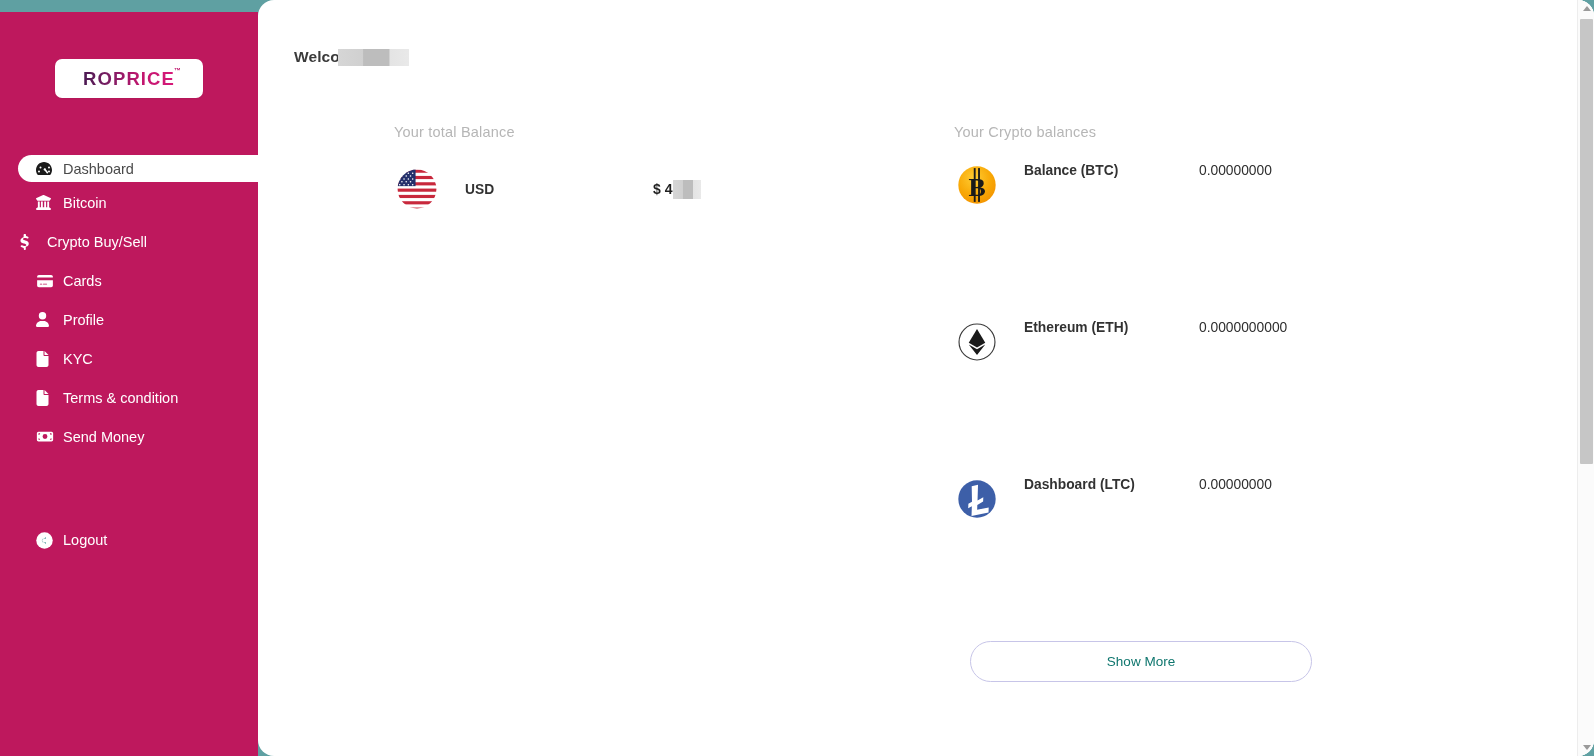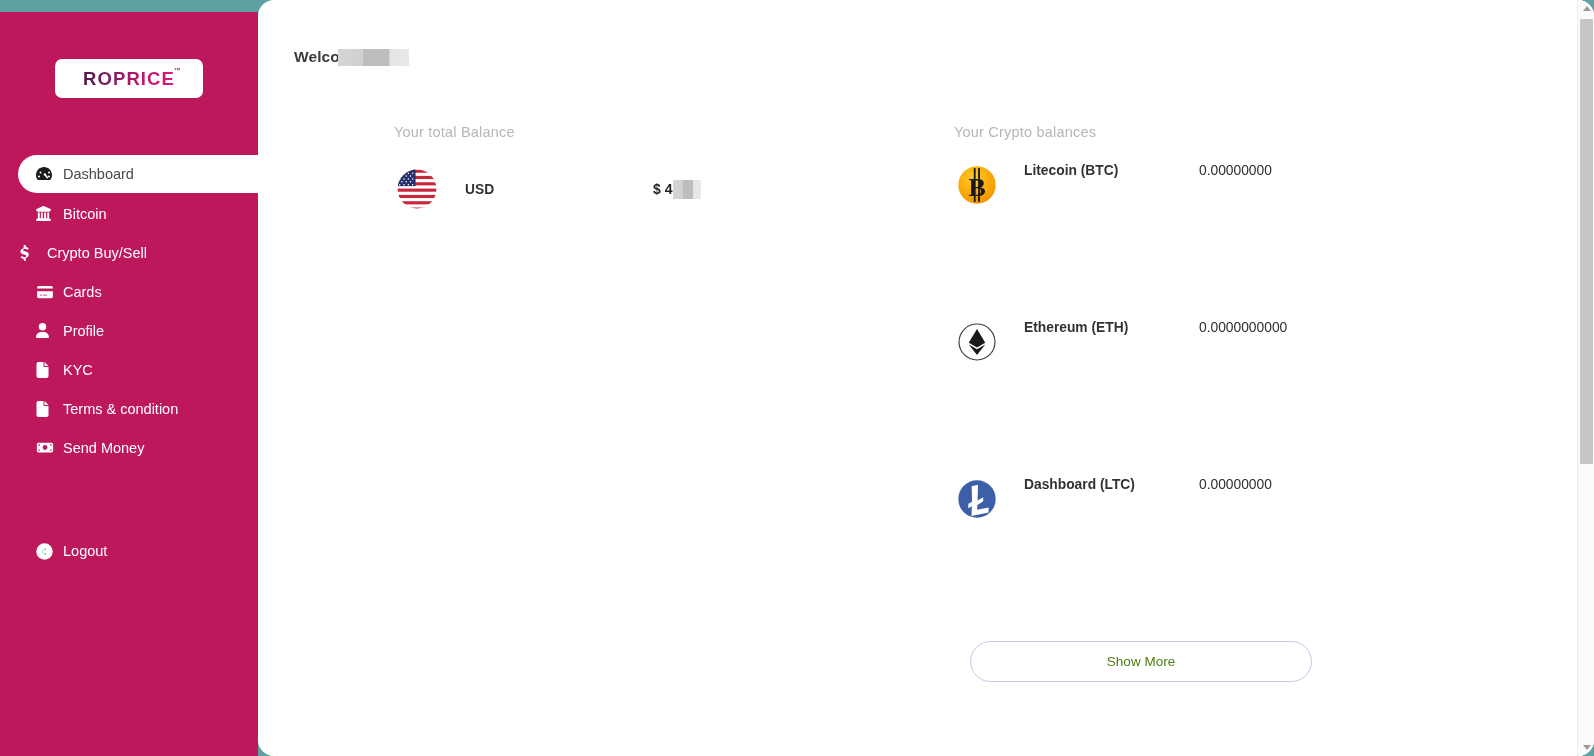--- a/index.html
+++ b/index.html
@@ -91,21 +91,21 @@
   .nav-item .nav-label { white-space: nowrap; }
 
   .nav-item.active {
     background: #ffffff;
     color: #3a3a3a;
     border-top-left-radius: 22px;
     border-bottom-left-radius: 22px;
     margin-left: 18px;
     padding-left: 18px;
     width: 240px;
-    height: 38px;
+    height: 27px;
   }
   .nav-item.active .nav-label { color: #4a4a4a; font-weight: normal; }
 
   
   #nav-account   { margin-top: 1px; }
   #nav-crypto    { margin-top: 0px; padding-left: 20px; }
   #nav-cards     { margin-top: 0px; }
   #nav-profile   { margin-top: 0px; }
   #nav-kyc       { margin-top: 0px; }
   #nav-send      { margin-top: 0px; }
@@ -224,21 +224,21 @@
 
   .show-more {
     display: block;
     width: 342px;
     height: 41px;
     margin-left: 16px;
     margin-top: 8px;
     background: #ffffff;
     border: 1px solid #c7c5e8;
     border-radius: 21px;
-    color: #4d7c0f;
+    color: #0f766e;
     font-size: 13.5px;
     font-family: "Liberation Sans", sans-serif;
     cursor: pointer;
     line-height: 39px;
     text-align: center;
   }
 
   
   #scrollbar {
     position: absolute;
@@ -452,21 +452,21 @@
                     <stop offset="60%" stop-color="#f8a806"></stop>
                     <stop offset="100%" stop-color="#f39200"></stop>
               </radialGradient>
                 </defs>
               <circle cx="32" cy="32" r="26" fill="url(#btcGrad)"></circle>
               <text x="32" y="47" font-family="Liberation Serif, serif" font-size="36" font-weight="bold" fill="#1a1a1a" text-anchor="middle">B</text>
               <rect x="27.5" y="8.5" width="2.6" height="47" fill="#1a1a1a"></rect>
               <rect x="33.5" y="8.5" width="2.6" height="47" fill="#1a1a1a"></rect>
             </svg>
           </span>
-          <span class="asset-name">Litecoin (BTC)</span>
+          <span class="asset-name">Balance (BTC)</span>
           <span class="asset-value">0.00000000</span>
         </div>
 
         <div class="asset-row crypto-row">
           <span class="coin-icon">
             <svg width="46" height="46" viewBox="0 0 64 64">
               <circle cx="32" cy="32" r="25" fill="#ffffff" stroke="#3c3c3c" stroke-width="1.6"></circle>
               <path fill="#1a1a1a" d="M32 14 L20.5 33 L32 39.8 L43.5 33 z"></path>
               <path fill="#1a1a1a" d="M32 42.2 L20.5 35.4 L32 50 L43.5 35.4 z"></path>
             </svg>

